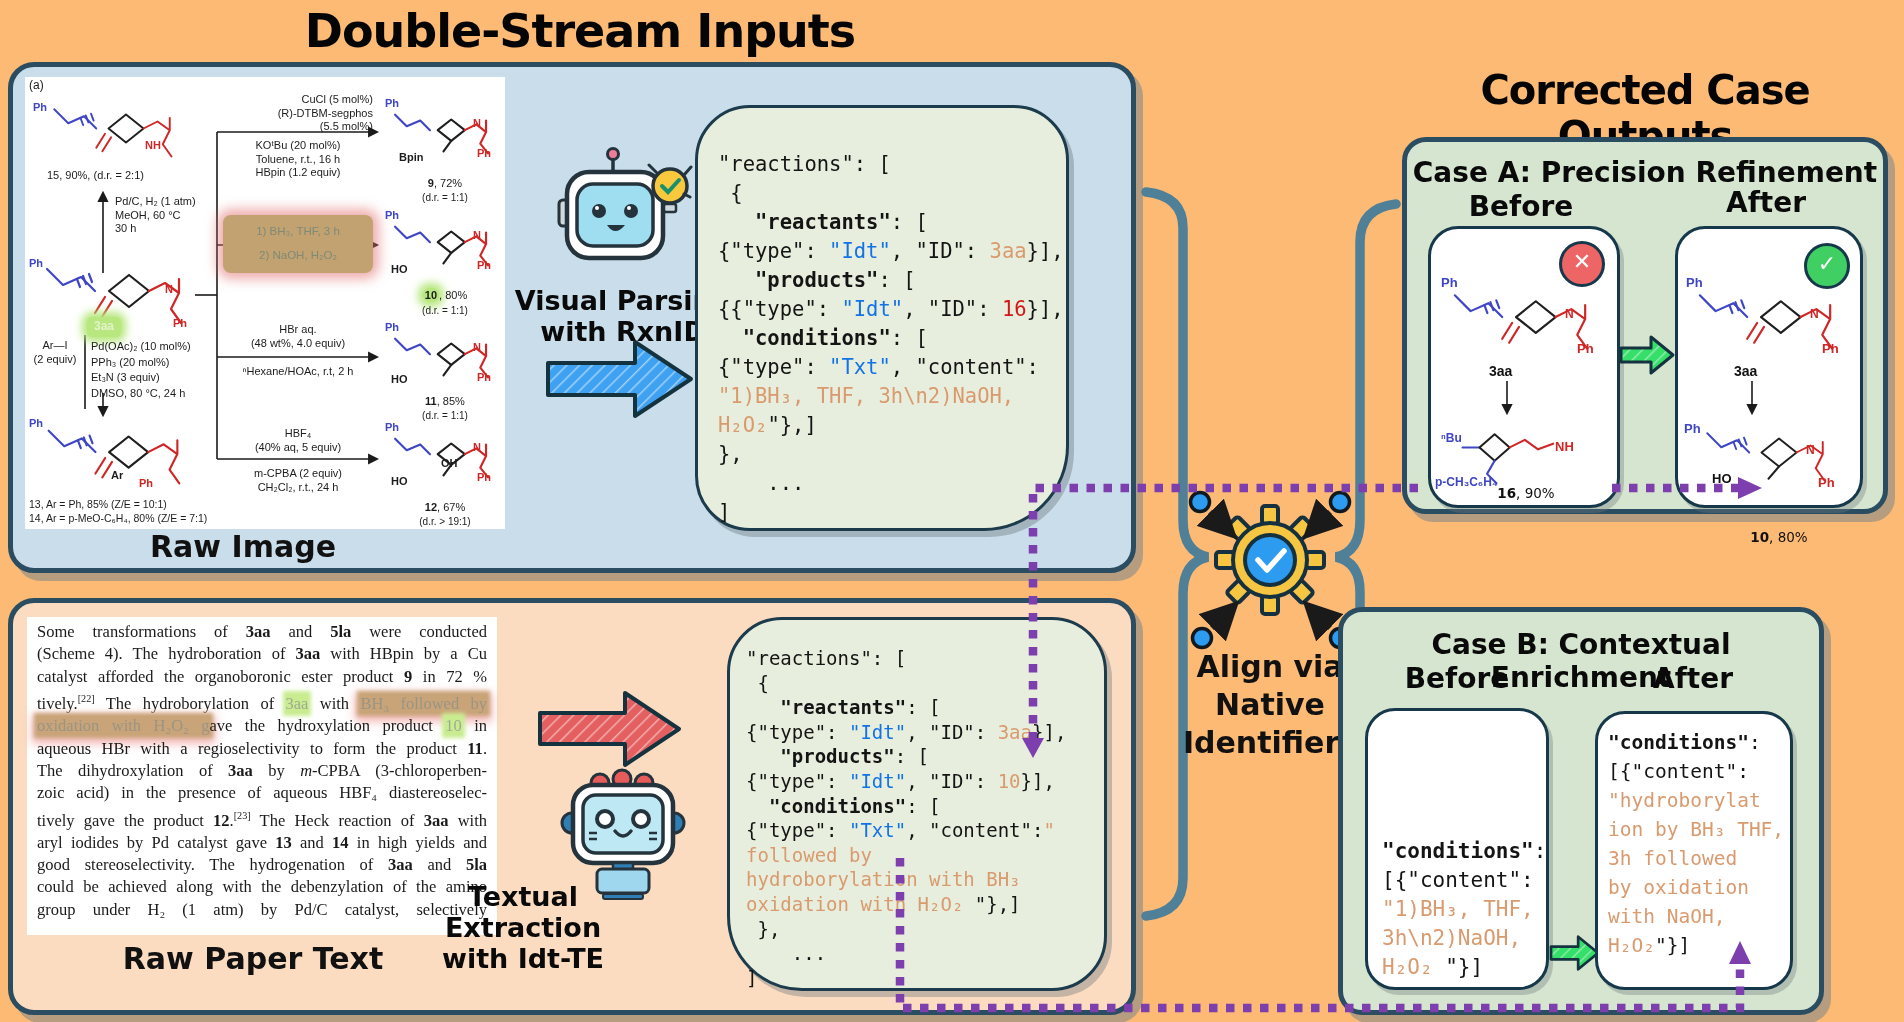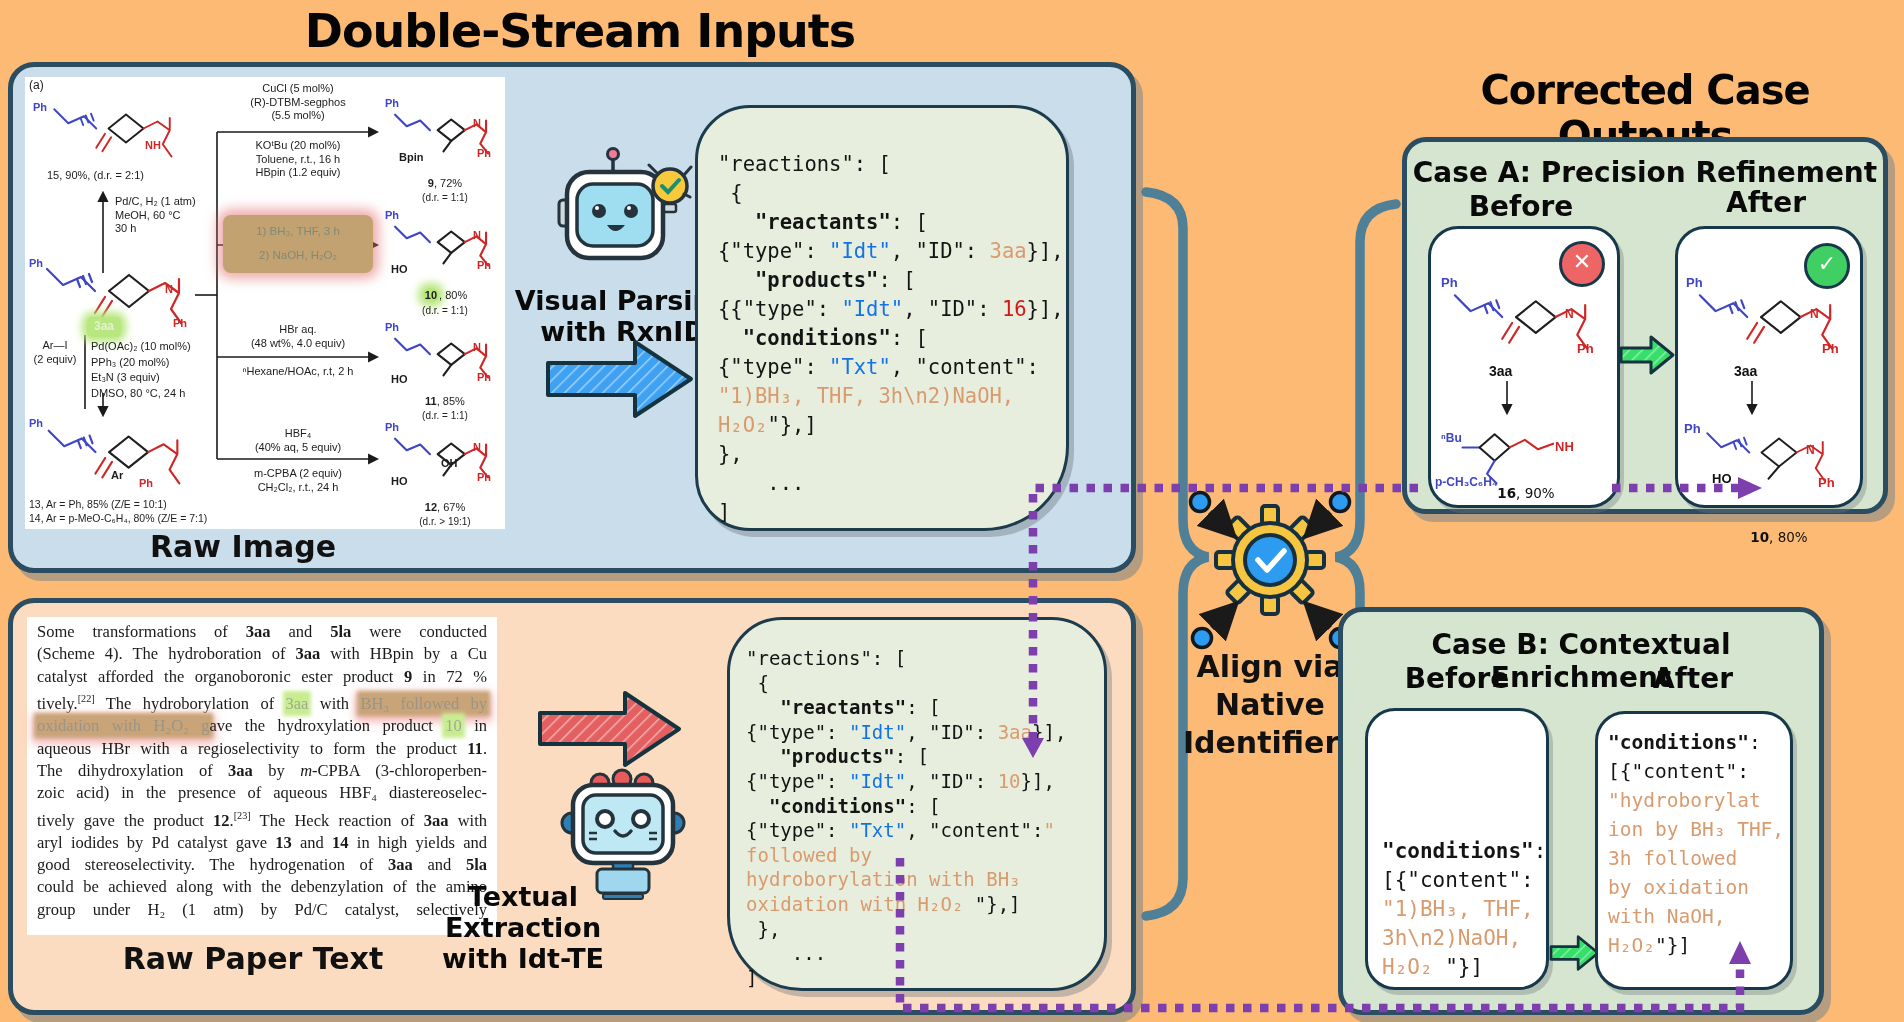--- a/index.html
+++ b/index.html
@@ -152,21 +152,21 @@
 
       <svg class="abs" style="left:8px;top:340px;" width="160" height="78" viewBox="0 0 160 80">
           <use href="#molA"></use>
         </svg>
       <div class="abs lab-b" style="left:4px;top:340px;">Ph</div>
       <div class="abs lab-k" style="left:86px;top:392px;">Ar</div>
       <div class="abs lab-r" style="left:114px;top:400px;">Ph</div>
       <div class="abs prel" style="left:4px;top:420px;font-size:10.5px;line-height:14px;">13, Ar = Ph, 85% (Z/E = 10:1)
 14, Ar = p-MeO-C₆H₄, 80% (Z/E = 7:1)</div>
 
-      <div class="abs prel ctr" style="left:198px;top:5px;width:150px;">CuCl (5 mol%)
+      <div class="abs prel ctr" style="left:198px;top:16px;width:150px;text-align:right;">CuCl (5 mol%)
 (R)-DTBM-segphos
 (5.5 mol%)</div>
       <div class="abs prel ctr" style="left:198px;top:62px;width:150px;">KOᵗBu (20 mol%)
 Toluene, r.t., 16 h
 HBpin (1.2 equiv)</div>
       <svg class="abs" style="left:362px;top:28px;" width="112" height="60" viewBox="0 0 115 62">
           <use href="#molP"></use>
         </svg>
       <div class="abs lab-b" style="left:360px;top:20px;">Ph</div>
       <div class="abs lab-r" style="left:448px;top:40px;">N</div>

